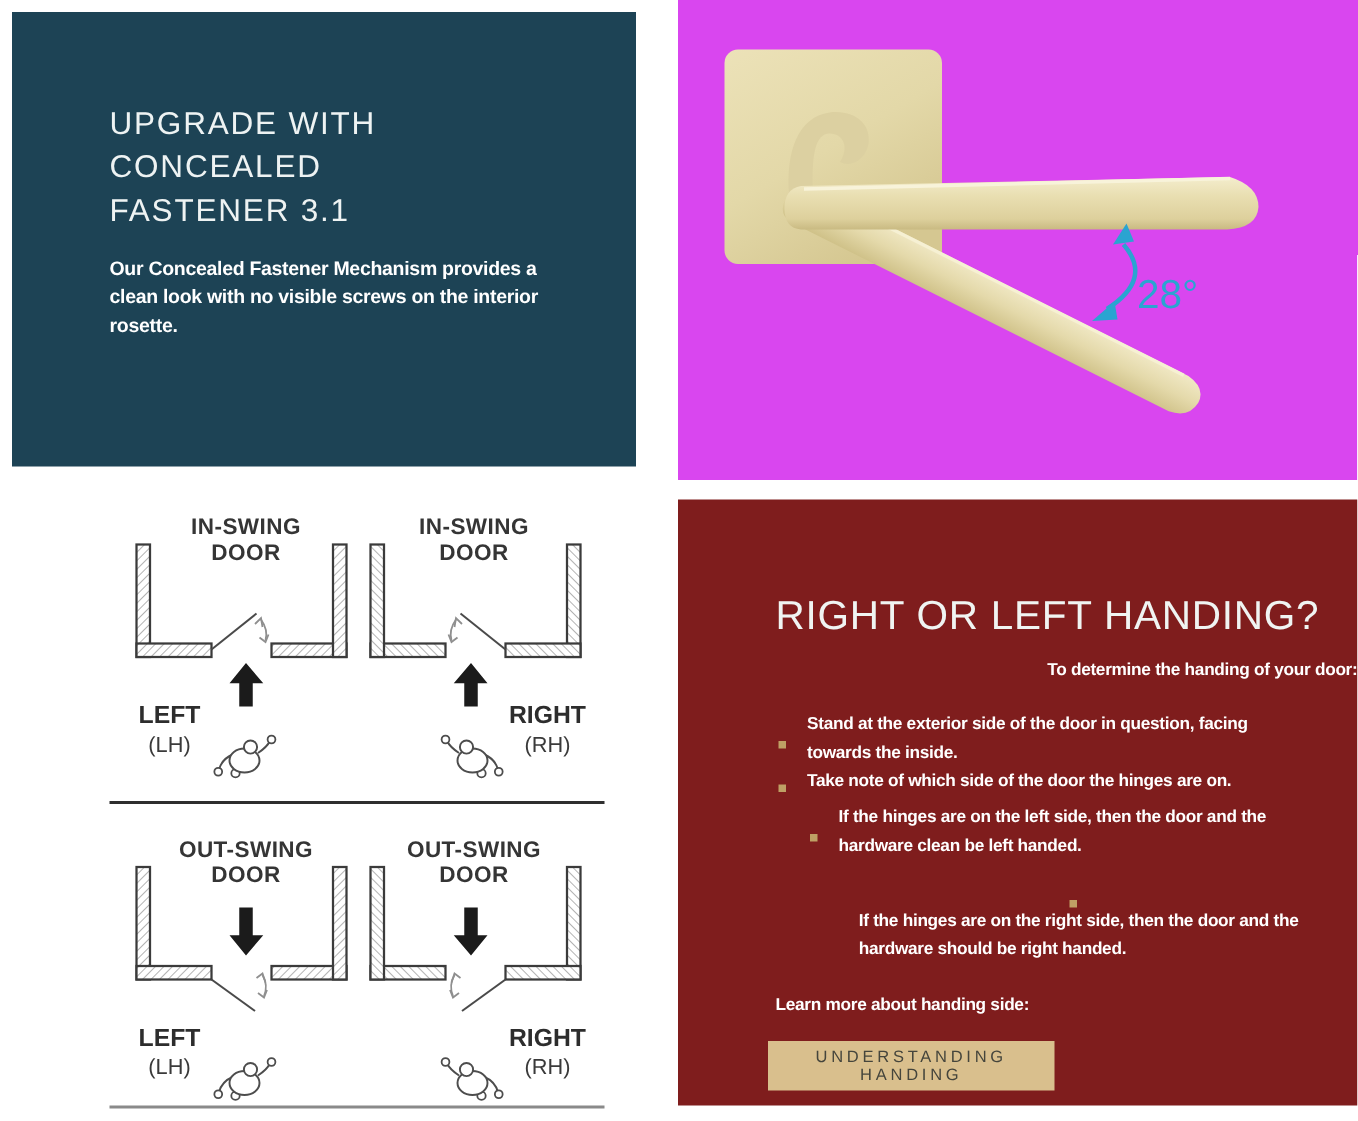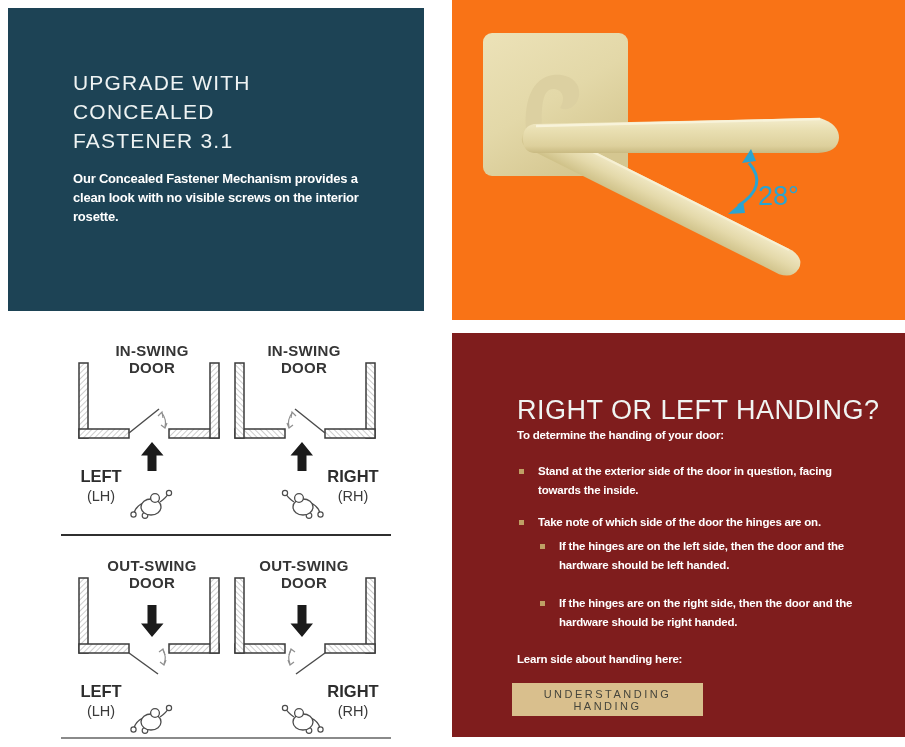--- a/index.html
+++ b/index.html
@@ -9,26 +9,26 @@
   
   .upgrade-panel{position:absolute;left:8px;top:8px;width:416px;height:303px;
                  background:#1d4355;box-sizing:border-box;padding:60px 48px 0 65px;color:#fff;}
   .upgrade-panel h1{margin:0;font-size:21px;font-weight:300;letter-spacing:1.2px;
                     line-height:29px;color:#eef3f3;}
   .upgrade-panel h1 span{display:block;}
   .upgrade-panel p{margin:14px 0 0 0;font-size:13px;font-weight:bold;letter-spacing:-0.2px;
                    line-height:19px;color:#ffffff;max-width:320px;}
 
   
-  .lever-figure{position:absolute;left:452px;top:0;width:453px;height:320px;background:#f97316;}
+  .lever-figure{position:absolute;left:452px;top:0;width:453px;height:320px;background:#d946ef;}
   .lever-svg{display:block;width:453px;height:320px;}
   .angle-text{font-family:"Liberation Sans","DejaVu Sans",sans-serif;font-size:27px;font-weight:400;}
 
   
-  .diagram-area{position:absolute;left:4px;top:333px;width:452px;height:414px;background:#fff;}
+  .diagram-area{position:absolute;left:16px;top:333px;width:452px;height:414px;background:#fff;}
   .dg-row{position:absolute;left:71px;display:flex;gap:4px;}
   .dg-row.r1{top:5px;}
   .dg-row.r2{top:220px;text-align:right;}
   .dg{width:150px;height:195px;}
   .dg-divider{position:absolute;left:57px;width:330px;height:2px;background:#2f2f2f;}
   .dg-divider.d1{top:201px;}
   .dg-divider.d2{top:404px;background:#8a8a8a;height:1.5px;}
   .dg-title{font-family:"Liberation Sans","DejaVu Sans",sans-serif;font-size:15px;font-weight:bold;
             fill:#353535;text-anchor:middle;letter-spacing:0.3px;}
   .dg-hand{font-family:"Liberation Sans","DejaVu Sans",sans-serif;font-size:16.5px;font-weight:bold;
@@ -42,27 +42,27 @@
   .person .p-body{fill:#fff;stroke:#4d4d4d;stroke-width:1.3;}
   .person .p-head{fill:#fff;stroke:#4d4d4d;stroke-width:1.3;}
   .person .p-arm{fill:none;stroke:#4d4d4d;stroke-width:1.3;}
   .person .p-hand,.person .p-foot{fill:#fff;stroke:#4d4d4d;stroke-width:1.2;}
 
   
   .handing-panel{position:absolute;left:452px;top:333px;width:501px;height:404px;
                  background:#7f1d1d;box-sizing:border-box;padding:62px 48px 0 65px;color:#fff;}
   .handing-panel h2{margin:0;font-size:27px;font-weight:300;letter-spacing:0.5px;color:#f0f4f2;}
   .hp-text{font-size:11.5px;font-weight:bold;letter-spacing:-0.2px;line-height:19px;color:#fff;}
-  .hp-intro{}
-  .b-row{display:flex;align-items:flex-start;}
+  .hp-intro{margin-top:12px;text-align:right;}
+  .b-row{display:flex;align-items:center;}
   .b-row.l1{margin-left:2px;}
   .b-row.l2{margin-left:23px;}
   .b-sq{flex:none;width:5px;height:5px;margin:7px 14px 0 0;background:#bfa065;}
   .b-txt{max-width:300px;}
-  .mt17{margin-top:17px;} .mt13{margin-top:13px;} .mt5{margin-top:5px;} .mt19{margin-top:19px;}
+  .mt17{margin-top:17px;} .mt13{} .mt5{margin-top:5px;} .mt19{margin-top:19px;flex-direction:column;}
   .hp-learn{margin-top:18px;}
   .hp-button{display:block;margin-top:14px;margin-left:-5px;width:191px;height:33px;
              background:#d9bf8d;border:none;cursor:pointer;
              font-family:"Liberation Sans","DejaVu Sans",sans-serif;
              font-size:11px;letter-spacing:2.5px;color:#45453c;}
 </style>
 </head>
 <body>
 
 <div class="page">
@@ -263,26 +263,26 @@
       <span class="b-txt hp-text"><span>Stand at the </span><b>exterior</b><span> side of the door in question, facing towards the inside.</span></span>
     </div>
 
     <div class="b-row l1 mt13">
       <span class="b-sq"></span>
       <span class="b-txt hp-text">Take note of which side of the door the hinges are on.</span>
     </div>
 
     <div class="b-row l2 mt5">
       <span class="b-sq"></span>
-      <span class="b-txt hp-text">If the hinges are on the left side, then the door and the hardware should be left handed.</span>
+      <span class="b-txt hp-text">If the hinges are on the left side, then the door and the hardware clean be left handed.</span>
     </div>
 
     <div class="b-row l2 mt19">
       <span class="b-sq"></span>
       <span class="b-txt hp-text">If the hinges are on the right side, then the door and the hardware should be right handed.</span>
     </div>
 
-    <div class="hp-text hp-learn">Learn side about handing here:</div>
+    <div class="hp-text hp-learn">Learn more about handing side:</div>
 
     <button class="hp-button">UNDERSTANDING HANDING</button>
   </section>
 
 </div>
 
 </body></html>

